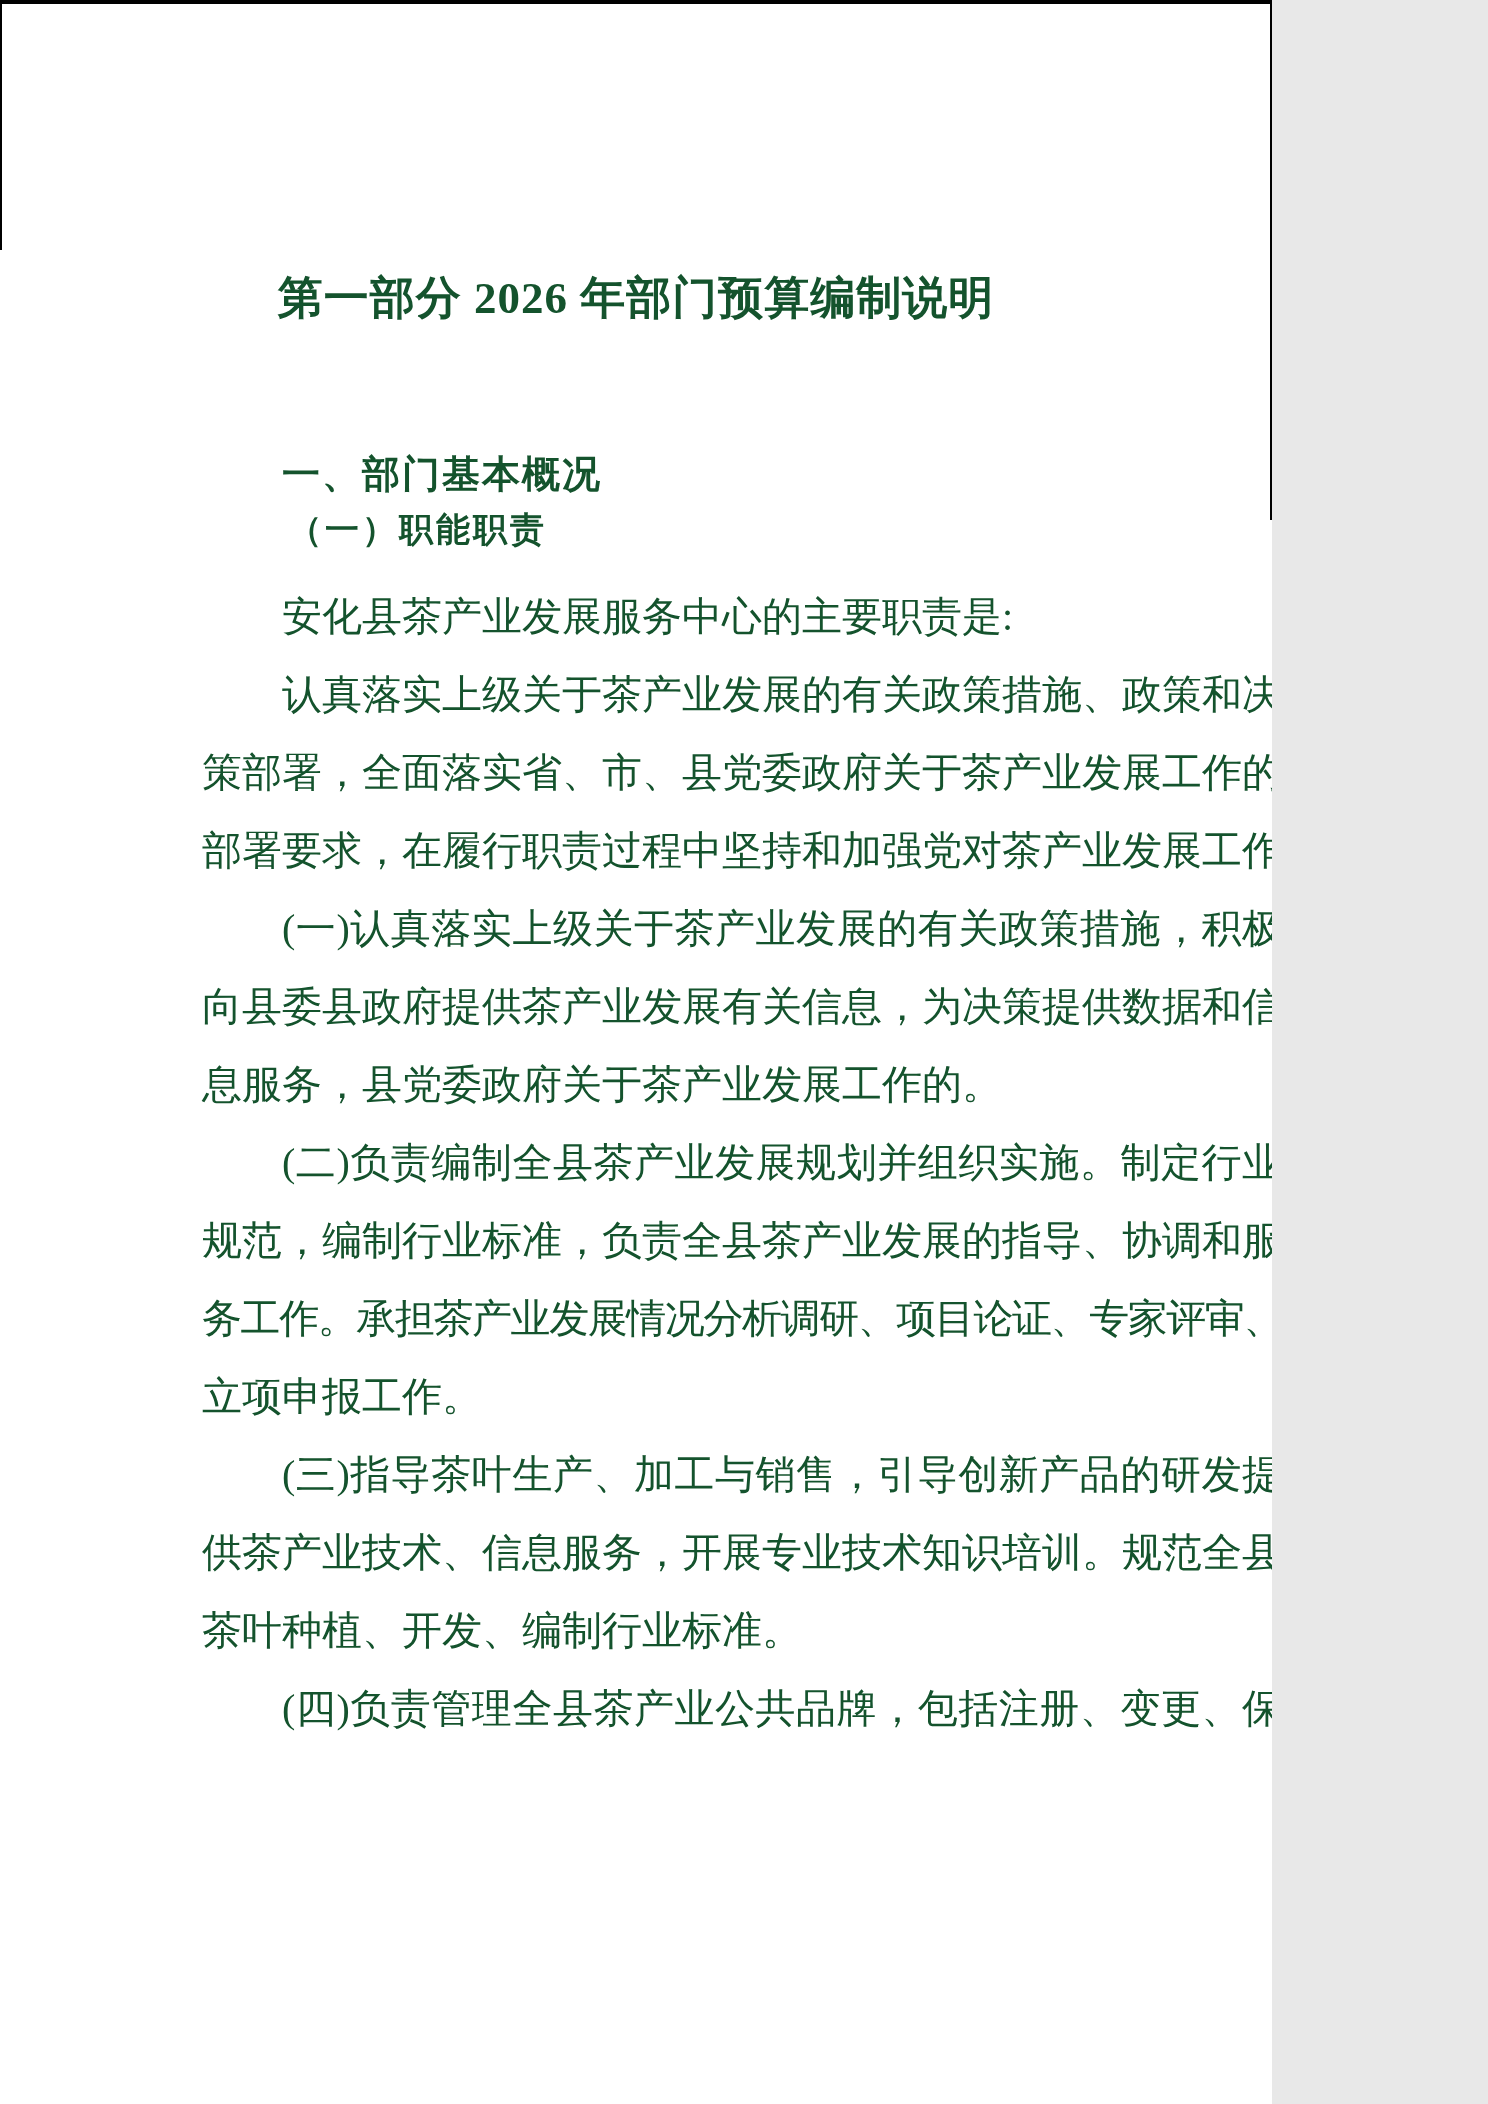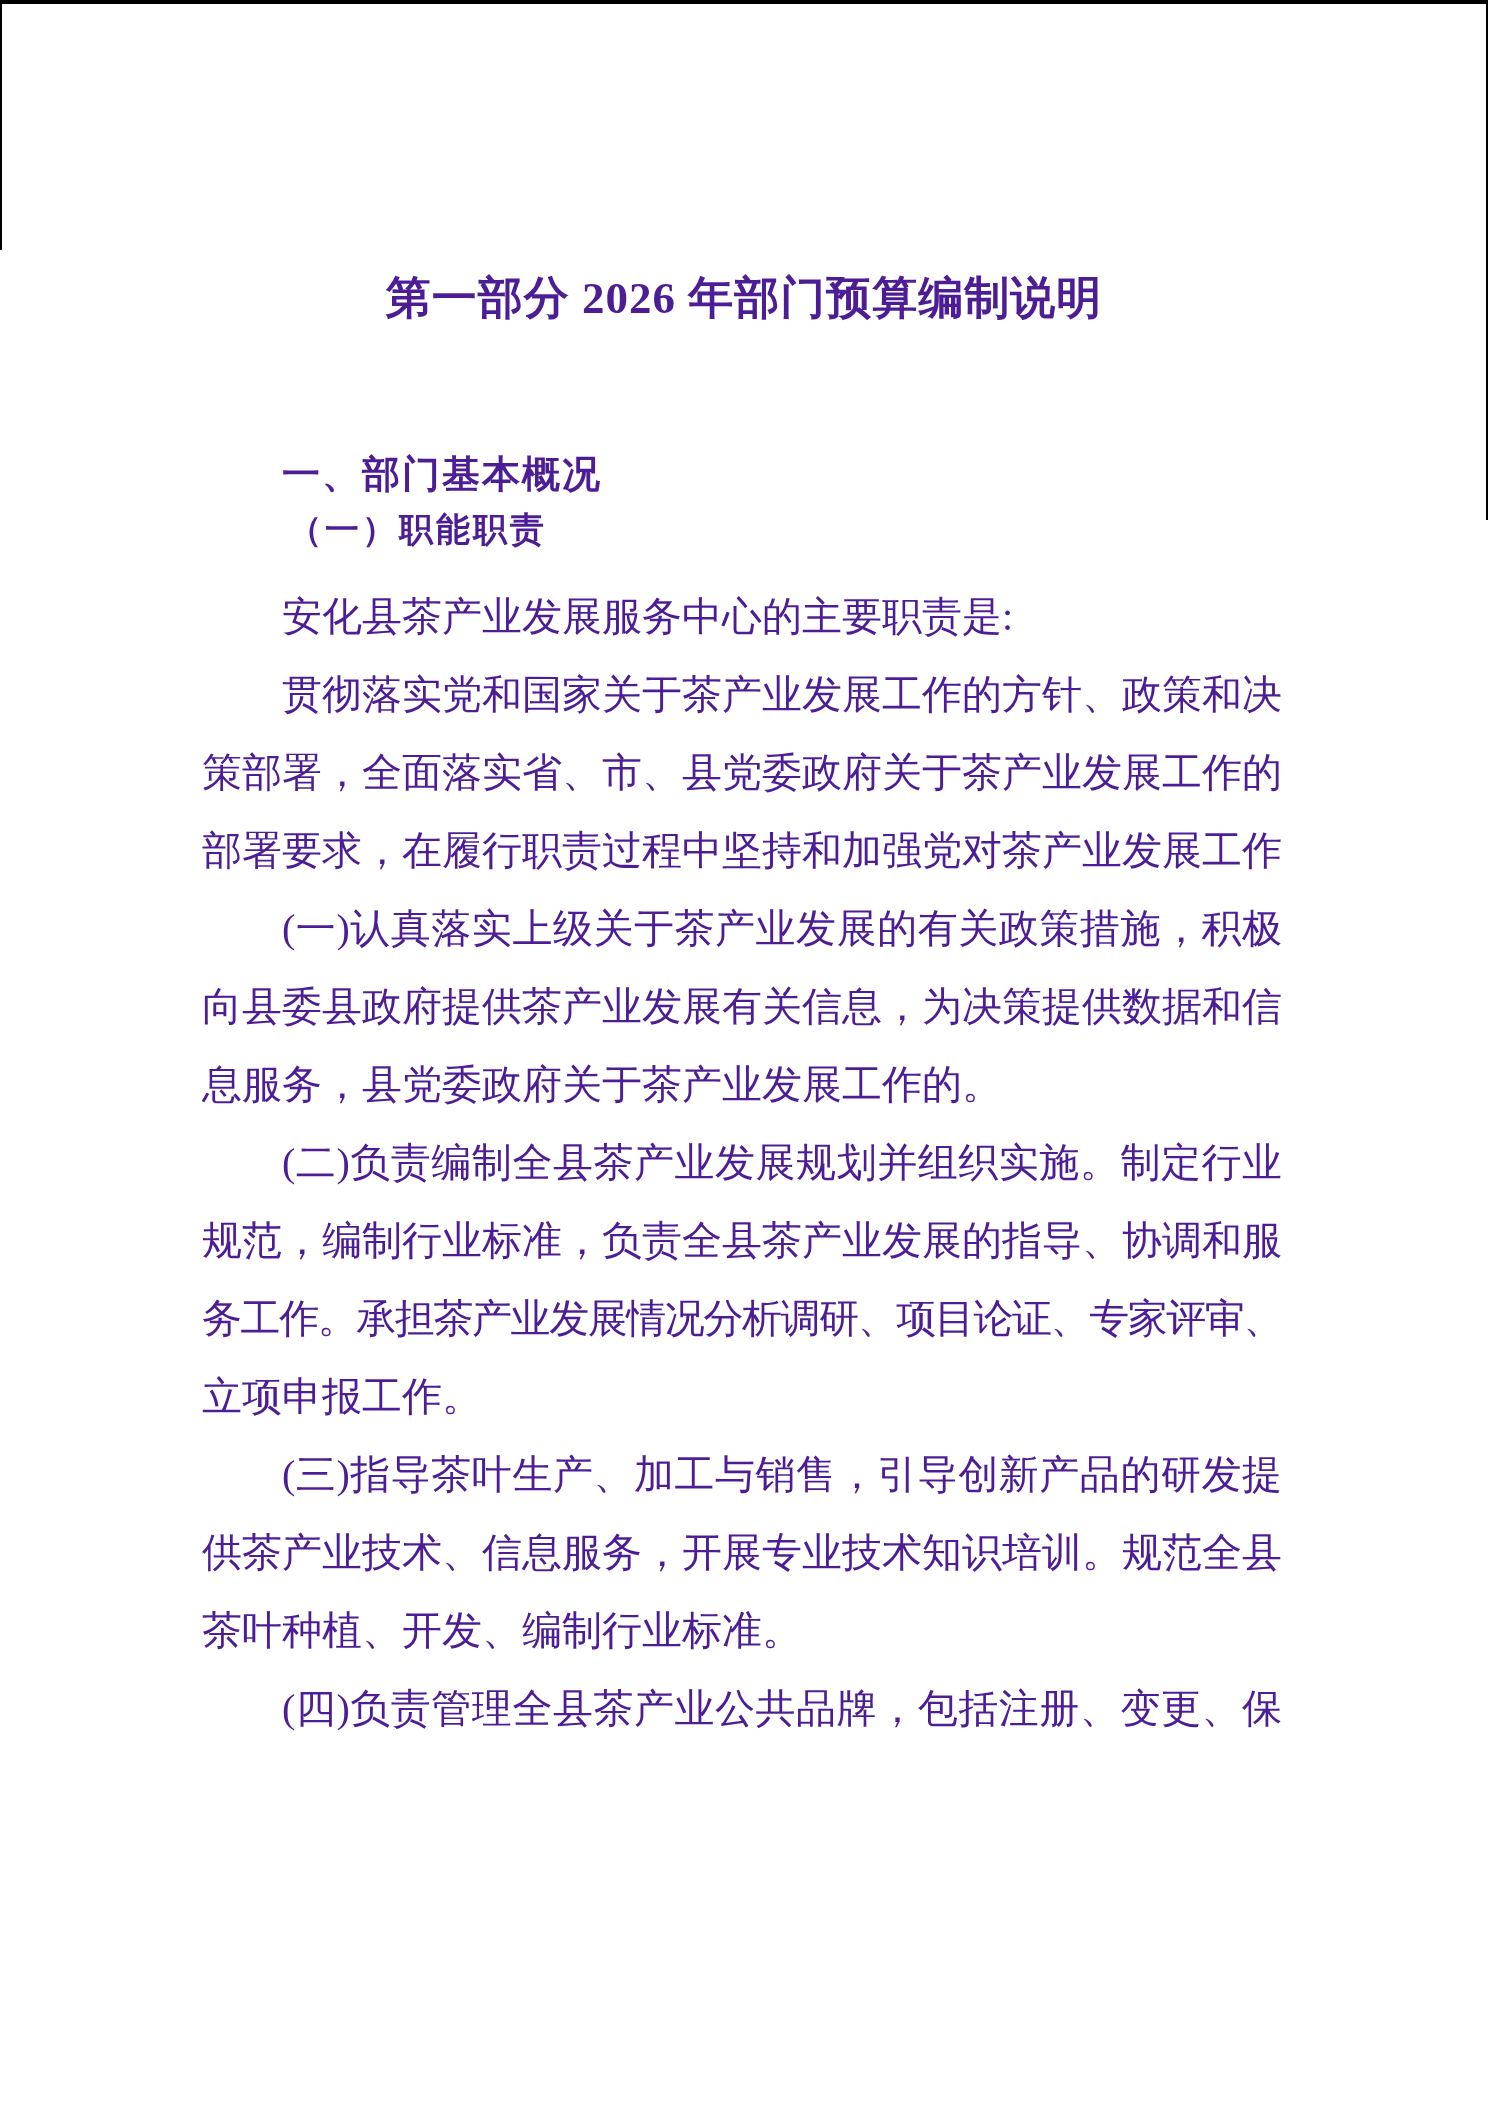--- a/index.html
+++ b/index.html
@@ -2,25 +2,25 @@
 <html><head>
 <meta charset="utf-8">
 <style>
   html, body {
     margin: 0;
     padding: 0;
     background: #e8e8e8;
   }
   .page {
     position: relative;
-    width: 1488px;
+    width: 1272px;
     height: 2104px;
     background: #ffffff;
     overflow: hidden;
-    color: #4c1d95;
+    color: #14532d;
   }
   .top-border {
     position: absolute;
     top: 0; left: 0;
     width: 100%;
     height: 4px;
     background: #000000;
   }
   .left-edge-line {
     position: absolute;
@@ -106,21 +106,21 @@
   <div class="right-edge-line"></div>
 
   <div class="doc-title">第一部分 2026 年部门预算编制说明</div>
 
   <div class="section-heading">一、部门基本概况</div>
 
   <div class="sub-heading">（一）职能职责</div>
 
   <div class="body-text">
     <div class="ln indent">安化县茶产业发展服务中心的主要职责是:</div>
-    <div class="ln indent fill">贯彻落实党和国家关于茶产业发展工作的方针、政策和决</div>
+    <div class="ln indent fill">认真落实上级关于茶产业发展的有关政策措施、政策和决</div>
     <div class="ln fill">策部署，全面落实省、市、县党委政府关于茶产业发展工作的</div>
     <div class="ln fill">部署要求，在履行职责过程中坚持和加强党对茶产业发展工作</div>
     <div class="ln indent fill">(一)认真落实上级关于茶产业发展的有关政策措施，积极</div>
     <div class="ln fill">向县委县政府提供茶产业发展有关信息，为决策提供数据和信</div>
     <div class="ln">息服务，县党委政府关于茶产业发展工作的。</div>
     <div class="ln indent fill">(二)负责编制全县茶产业发展规划并组织实施。制定行业</div>
     <div class="ln fill">规范，编制行业标准，负责全县茶产业发展的指导、协调和服</div>
     <div class="ln fill squeeze">务工作。承担茶产业发展情况分析调研、项目论证、专家评审、</div>
     <div class="ln">立项申报工作。</div>
     <div class="ln indent fill">(三)指导茶叶生产、加工与销售，引导创新产品的研发提</div>

